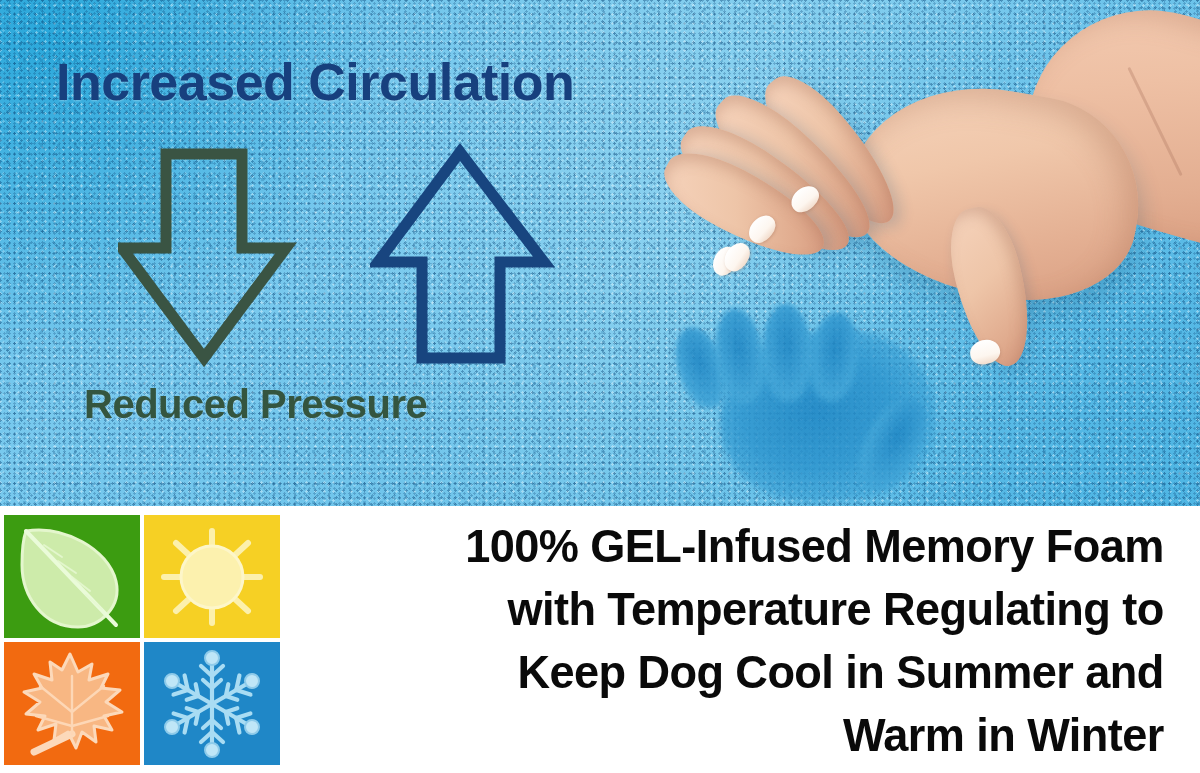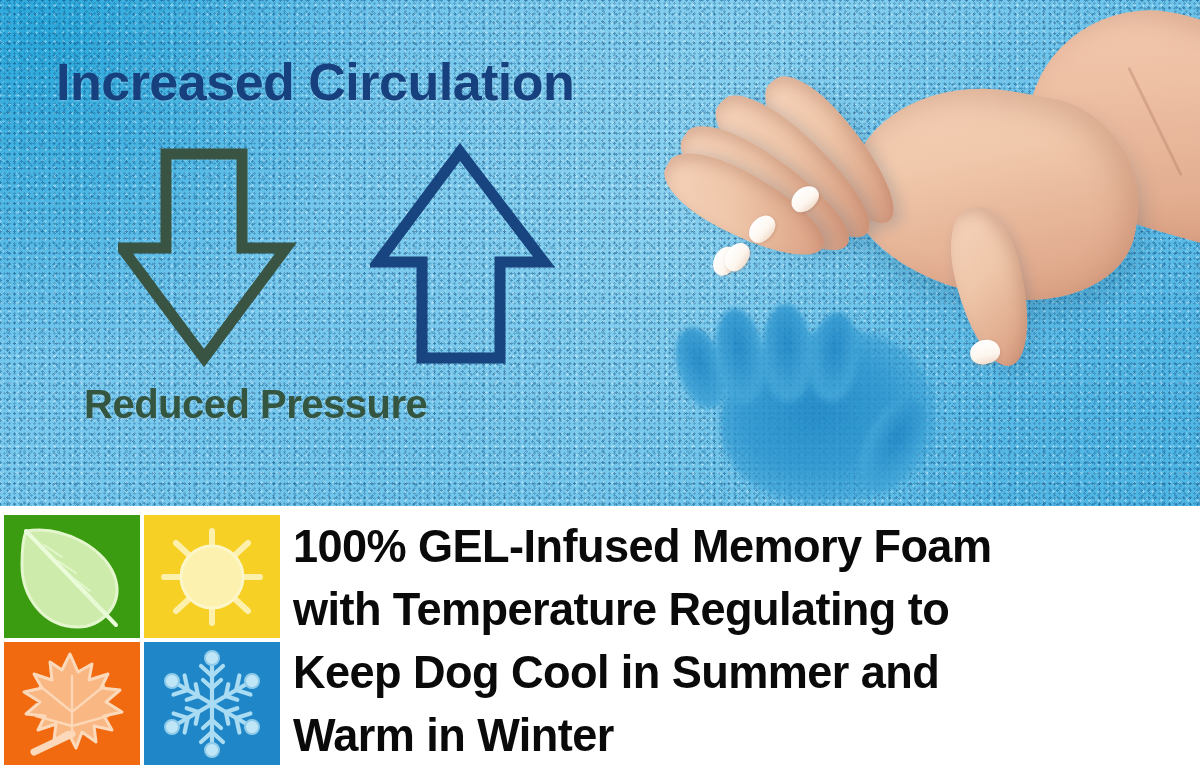--- a/index.html
+++ b/index.html
@@ -195,20 +195,21 @@
   
   #caption-band {
     position: absolute;
     left: 0;
     top: 506px;
     width: 1200px;
     height: 267px;
     background: #ffffff;
     display: flex;
     align-items: flex-start;
+    text-align: right;
   }
 
   #icon-grid {
     margin-left: 4px;
     margin-top: 9px;
     width: 276px;
     display: grid;
     grid-template-columns: 136px 136px;
     grid-template-rows: 123px 123px;
     gap: 4px;

